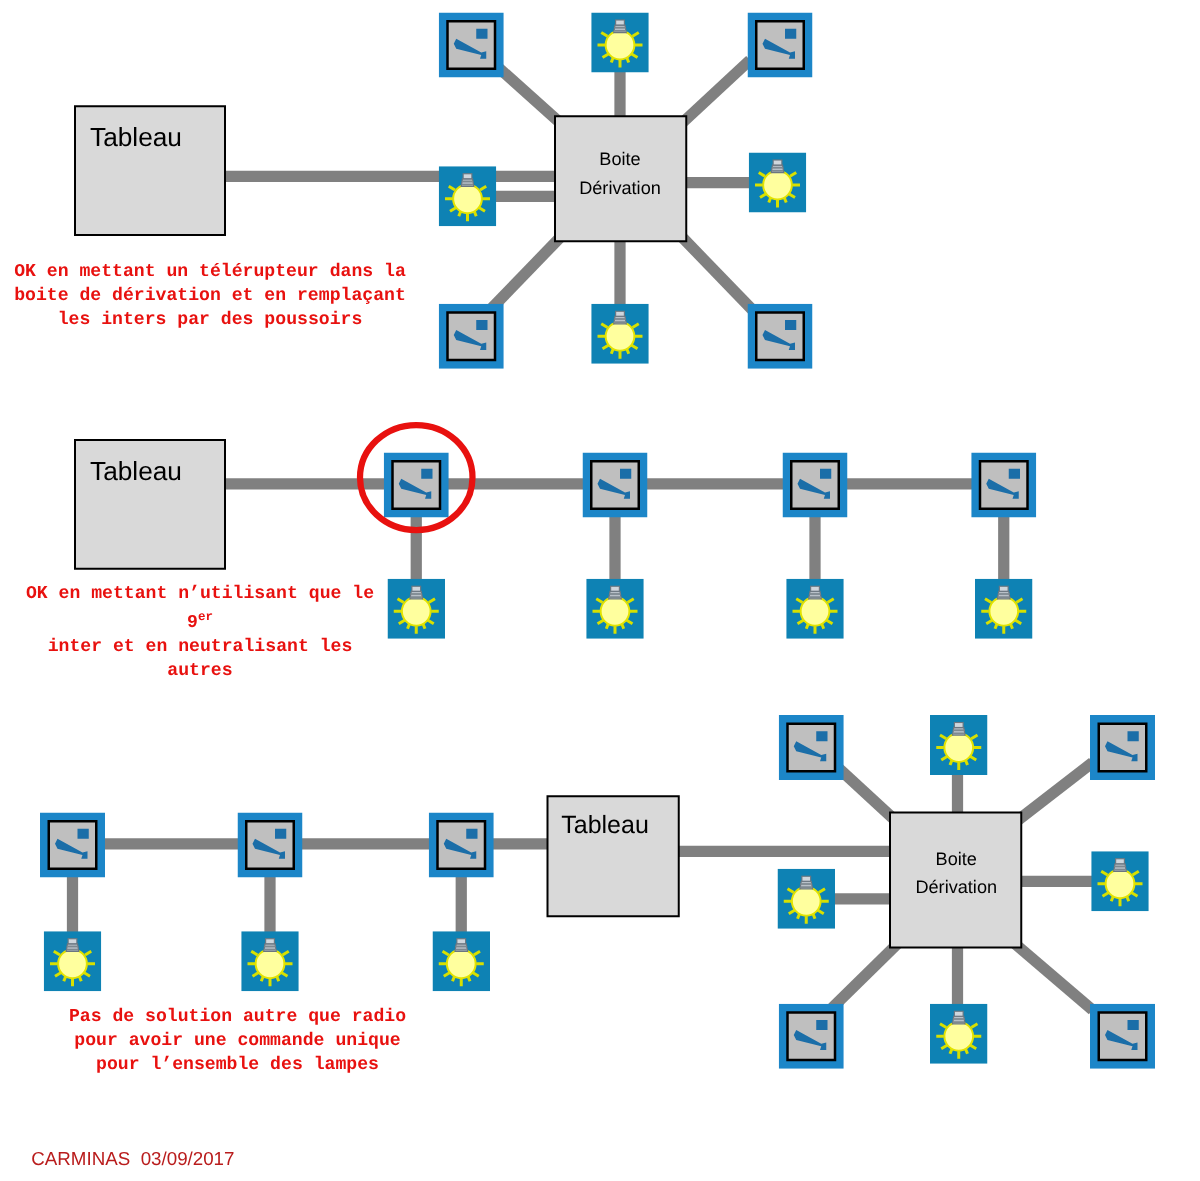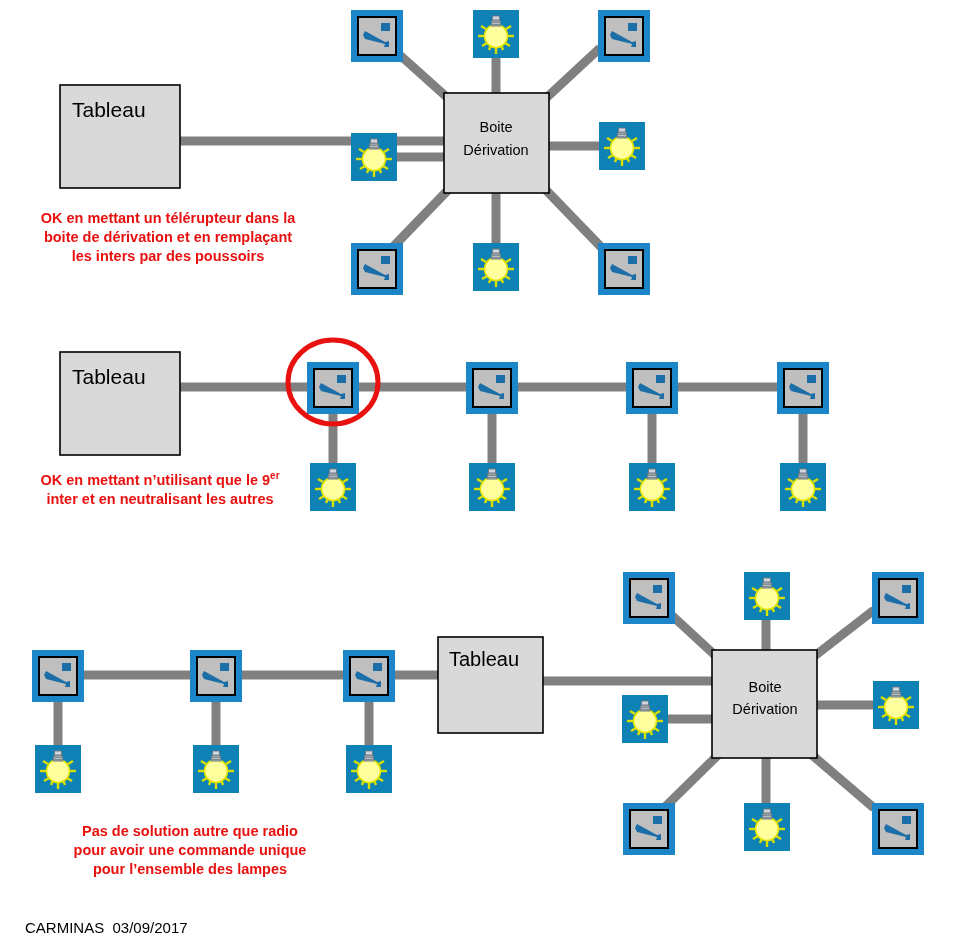--- a/index.html
+++ b/index.html
@@ -16,35 +16,35 @@
   }
   #stage {
     position: absolute;
     left: 0; top: 0;
     width: 960px;
     height: 945px;
   }
   .note {
     position: absolute;
     color: #e8110f;
-    font-family: Liberation Sans, sans-serif;
+    font-family: Liberation Mono, monospace;
     font-weight: bold;
     font-size: 14.5px;
     line-height: 19px;
     text-align: center;
     white-space: pre-line;
   }
   .note sup { font-size: 10px; vertical-align: super; font-weight: bold; text-align: right;}
   #note-1 { left: 8px;  top: 209px; width: 320px; }
   #note-2 { left: 10px; top: 466px; width: 300px; }
-  #note-3 { left: 40px; top: 822px; width: 300px; }
+  #note-3 { left: 40px; top: 805px; width: 300px; }
   #footer-credit {
     position: absolute;
     left: 25px; top: 919px;
-    color: #000000;
+    color: #b91c1c;
     font-size: 15px;
     font-family: "Liberation Sans", sans-serif;
     white-space: pre;
   }
   .box-label {
     font-family: "Liberation Sans", sans-serif;
     fill: #000000;
   }
 </style>
 </head>

